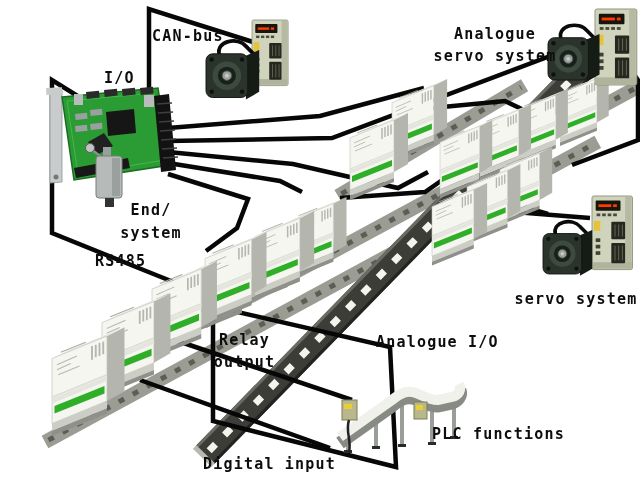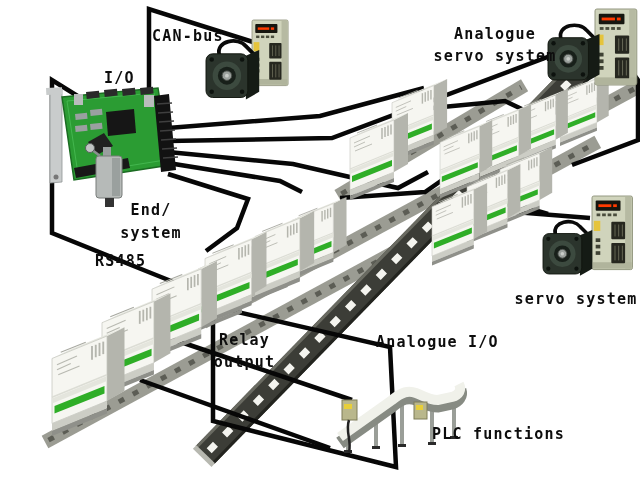--- a/index.html
+++ b/index.html
@@ -251,14 +251,15 @@
 
 <div class="lbl" id="lbl-can">CAN-bus</div>
 <div class="lbl center" id="lbl-servo-top"><span>Analogue</span><br><span>servo system</span></div>
 <div class="lbl" id="lbl-io">I/O</div>
 <div class="lbl center" id="lbl-end"><span>End/</span><br><span>system</span><br></div>
 <div class="lbl" id="lbl-rs485">RS485</div>
 <div class="lbl" id="lbl-aio">Analogue I/O</div>
 <div class="lbl center" id="lbl-relay"><span>Relay</span><br><span>output</span></div>
 <div class="lbl center" id="lbl-inc"><br><span>servo system</span></div>
 <div class="lbl" id="lbl-plc">PLC functions</div>
+<div class="lbl" id="lbl-di">Digital input</div>
 
 </div>
 
 </body></html>

